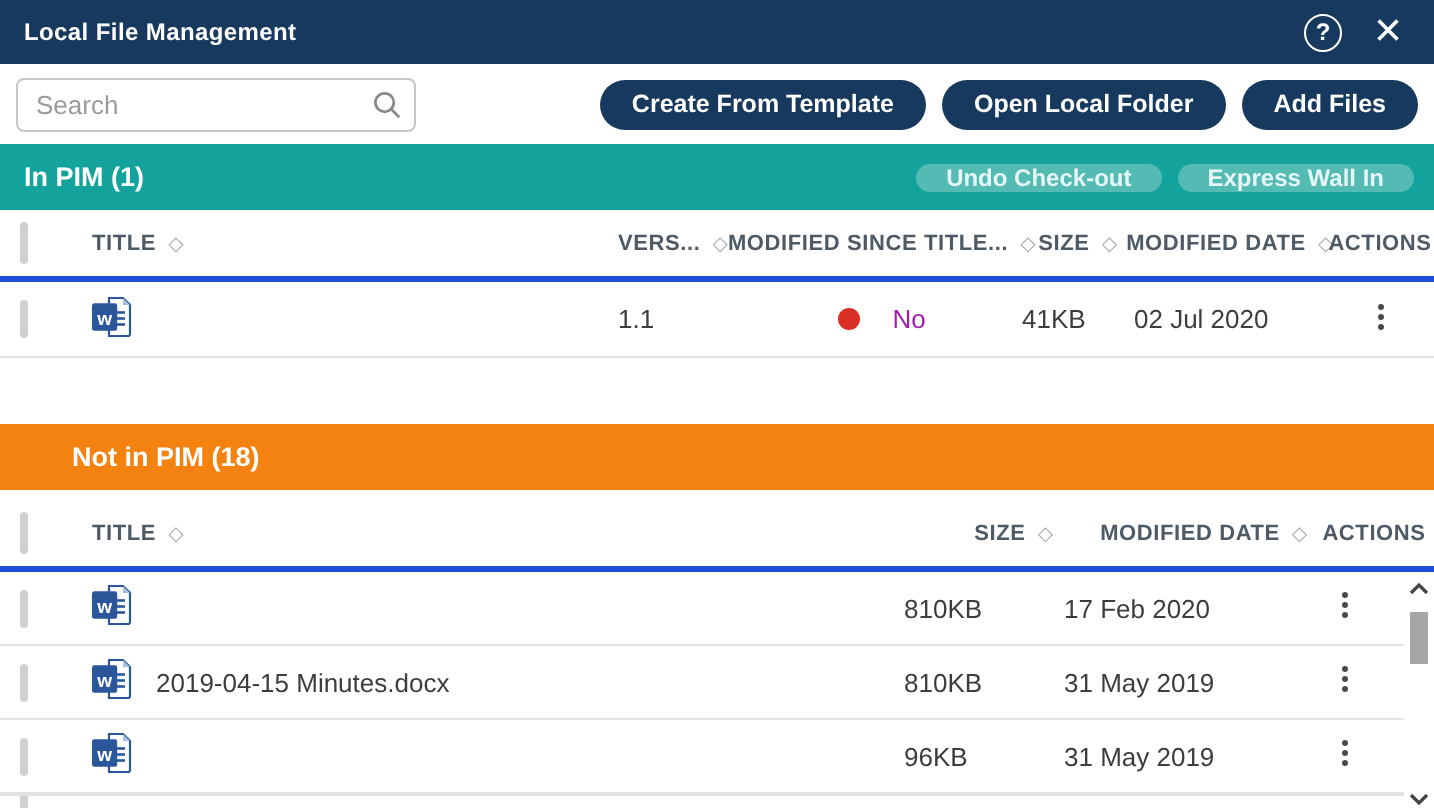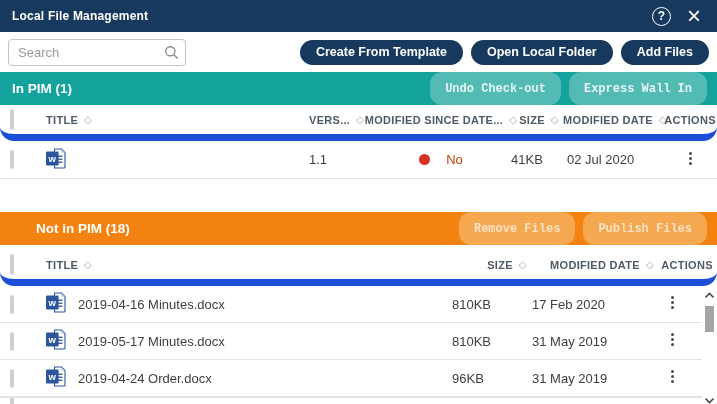--- a/index.html
+++ b/index.html
@@ -13,60 +13,60 @@
          padding:0 16px 0 12px; color:#fff; }
   .hdr-title { font-size:12px; font-weight:700; letter-spacing:.2px; }
   .hdr-icons { margin-left:auto; display:flex; align-items:center; gap:16px; }
   .help-ic { width:19px; height:19px; border:1.7px solid #fff; border-radius:50%;
              display:flex; align-items:center; justify-content:center;
              font-size:12px; font-weight:700; cursor:pointer; }
   .close-ic { font-size:24px; line-height:20px; font-weight:300; cursor:pointer; }
   
   .toolbar { height:40px; display:flex; align-items:center; padding:0 8px; }
   .search-wrap { position:relative; }
-  .search-input { width:178px; height:27px; border:1px solid #c6c6c6; border-radius:4px;
+  .search-input { width:200px; height:27px; border:1px solid #c6c6c6; border-radius:4px;
                   padding:0 28px 0 9px; font-size:13px; color:#333;
                   font-family:inherit; outline:none; }
   .search-input::placeholder { color:#9b9b9b; }
   .search-ic { position:absolute; right:7px; top:6px; }
   .tb-btns { margin-left:auto; display:flex; gap:8px; }
   .pill { background:#17395e; color:#fff; border:none; border-radius:13px;
           height:25px; padding:0 16px; font-size:12.5px; font-weight:700;
           font-family:inherit; cursor:pointer; white-space:nowrap; }
   
   .sec-bar { height:33px; display:flex; align-items:center;
              padding:0 10px 0 12px; color:#fff; }
   .sec-bar.teal { background:#13a39c; }
   .sec-bar.orange { background:#f38210;padding-left:36px; }
   .sec-title { font-size:13.5px; font-weight:700;text-align:center; }
   .sec-btns { margin-left:auto; display:flex; gap:8px; }
-  .pill-dis { border:none; border-radius:12px; height:33px; padding:0 15px;
-              font-size:12px; font-weight:700; font-family:Liberation Mono, monospace; cursor:default;
+  .pill-dis { border:none; border-radius:12px; height:14px; padding:0 15px;
+              font-size:12px; font-weight:700; font-family:Liberation Sans, sans-serif; cursor:default;
               white-space:nowrap; }
   .pill-dis.teal { background:#54bab4; color:#e4f6f5; }
   .pill-dis.orange { background:#f6a851; color:#fbe3c4; }
   
   .grid1 { display:grid; grid-template-columns:46px 1fr 62px 140px 56px 96px 54px;
            align-items:center; }
   .grid2 { display:grid; grid-template-columns:46px 1fr 80px 110px 60px;
            align-items:center; }
-  .thead { height:36px; border-bottom:7px solid #1d4ed8;border-radius:14px; }
+  .thead { height:36px; border-bottom:3px solid #1d4ed8; }
   .th { display:flex; align-items:center; gap:6px; font-size:11px; font-weight:700;
         color:#4e5a66; letter-spacing:.3px; white-space:nowrap; }
   .th.center { justify-content:center; }
   .sort { color:#a8a8a8; font-size:10px; font-weight:400; }
   .trow { height:38px; border-bottom:1px solid #e3e3e3; font-size:13px; color:#3d3d3d; }
   .trow2 { height:37px; }
   .cbox { width:16px; height:16px; border:2px solid #cfcfcf; border-radius:3px;
           background:#fff; margin-left:10px; cursor:pointer; }
   .title-cell { display:flex; align-items:center; gap:12px; overflow:hidden; }
   .cell-c { }
   .ms-cell { display:flex; align-items:center; justify-content:center; gap:16px; }
   .dot { width:11px; height:11px; border-radius:50%; background:#d93025; }
-  .no-text { color:#c2410c; }
+  .no-text { color:#a21caf; }
   .kebab { display:inline-block; cursor:pointer; padding:3px 6px; margin:0 auto; }
   .kebab i { display:block; width:3px; height:3px; border-radius:50%;
              background:#4a4a4a; margin:2px auto; }
   .kebab-wrap { text-align:center; }
   .spacer30 { height:33px; }
   .spacer5 { height:5px; }
   
   .rows2 { position:relative; height:124px; overflow:hidden; }
   .rows2-inner { margin-right:15px; }
   .partial-row { height:13px; overflow:hidden; border-top:1px solid #e3e3e3;
@@ -119,21 +119,21 @@
   <span><span class="cbox"></span></span>
   <span class="th">
     <span>TITLE</span>
     <span class="sort">◇</span>
   </span>
   <span class="th">
     <span>VERS...</span>
     <span class="sort">◇</span>
   </span>
   <span class="th center">
-    <span>MODIFIED SINCE DATE...</span>
+    <span>MODIFIED SINCE TITLE...</span>
     <span class="sort">◇</span>
   </span>
   <span class="th center">
     <span>SIZE</span>
     <span class="sort">◇</span>
   </span>
   <span class="th center">
     <span>MODIFIED DATE</span>
     <span class="sort">◇</span>
   </span>
@@ -164,24 +164,20 @@
   </span>
   <span class="cell-c">41KB</span>
   <span class="cell-c">02 Jul 2020</span>
   <span class="kebab-wrap"><span class="kebab"><i></i><i></i><i></i></span></span>
 </div>
 
 <div class="spacer30"></div>
 
 <div class="sec-bar orange">
   <span class="sec-title">Not in PIM (18)</span>
-  <span class="sec-btns">
-    <button class="pill-dis orange">Remove Files</button>
-    <button class="pill-dis orange">Publish Files</button>
-  </span>
 </div>
 
 <div class="spacer5"></div>
 
 <div class="thead grid2">
   <span><span class="cbox"></span></span>
   <span class="th">
     <span>TITLE</span>
     <span class="sort">◇</span>
   </span>
@@ -208,63 +204,61 @@
           <svg width="20" height="21" viewBox="0 0 20 21">
             <path d="M8.5 1h7L19 4.5V19a1 1 0 0 1-1 1H8.5z" fill="#fff" stroke="#2b579a" stroke-width="1.1"></path>
             <path d="M15.5 1L19 4.5h-3.5z" fill="#a7c0e4"></path>
             <rect x="11" y="7.6" width="5.5" height="1.3" fill="#2b579a"></rect>
             <rect x="11" y="10.6" width="5.5" height="1.3" fill="#2b579a"></rect>
             <rect x="11" y="13.6" width="5.5" height="1.3" fill="#2b579a"></rect>
             <rect x="0" y="3.6" width="12.6" height="13.8" rx="1.2" fill="#2b579a"></rect>
             <text x="6.3" y="14.3" font-size="9.5" font-weight="bold" fill="#fff" text-anchor="middle" font-family="Liberation Sans, sans-serif">w</text>
           </svg>
         </span>
-        <span>2019-04-16 Minutes.docx</span>
       </span>
       <span class="cell-c">810KB</span>
       <span class="cell-c">17 Feb 2020</span>
       <span class="kebab-wrap"><span class="kebab"><i></i><i></i><i></i></span></span>
     </div>
 
     <div class="trow trow2 grid2">
       <span><span class="cbox"></span></span>
       <span class="title-cell">
         <span>
           <svg width="20" height="21" viewBox="0 0 20 21">
             <path d="M8.5 1h7L19 4.5V19a1 1 0 0 1-1 1H8.5z" fill="#fff" stroke="#2b579a" stroke-width="1.1"></path>
             <path d="M15.5 1L19 4.5h-3.5z" fill="#a7c0e4"></path>
             <rect x="11" y="7.6" width="5.5" height="1.3" fill="#2b579a"></rect>
             <rect x="11" y="10.6" width="5.5" height="1.3" fill="#2b579a"></rect>
             <rect x="11" y="13.6" width="5.5" height="1.3" fill="#2b579a"></rect>
             <rect x="0" y="3.6" width="12.6" height="13.8" rx="1.2" fill="#2b579a"></rect>
             <text x="6.3" y="14.3" font-size="9.5" font-weight="bold" fill="#fff" text-anchor="middle" font-family="Liberation Sans, sans-serif">w</text>
           </svg>
         </span>
-        <span>2019-05-17 Minutes.docx</span>
+        <span>2019-04-15 Minutes.docx</span>
       </span>
       <span class="cell-c">810KB</span>
       <span class="cell-c">31 May 2019</span>
       <span class="kebab-wrap"><span class="kebab"><i></i><i></i><i></i></span></span>
     </div>
 
     <div class="trow trow2 grid2">
       <span><span class="cbox"></span></span>
       <span class="title-cell">
         <span>
           <svg width="20" height="21" viewBox="0 0 20 21">
             <path d="M8.5 1h7L19 4.5V19a1 1 0 0 1-1 1H8.5z" fill="#fff" stroke="#2b579a" stroke-width="1.1"></path>
             <path d="M15.5 1L19 4.5h-3.5z" fill="#a7c0e4"></path>
             <rect x="11" y="7.6" width="5.5" height="1.3" fill="#2b579a"></rect>
             <rect x="11" y="10.6" width="5.5" height="1.3" fill="#2b579a"></rect>
             <rect x="11" y="13.6" width="5.5" height="1.3" fill="#2b579a"></rect>
             <rect x="0" y="3.6" width="12.6" height="13.8" rx="1.2" fill="#2b579a"></rect>
             <text x="6.3" y="14.3" font-size="9.5" font-weight="bold" fill="#fff" text-anchor="middle" font-family="Liberation Sans, sans-serif">w</text>
           </svg>
         </span>
-        <span>2019-04-24 Order.docx</span>
       </span>
       <span class="cell-c">96KB</span>
       <span class="cell-c">31 May 2019</span>
       <span class="kebab-wrap"><span class="kebab"><i></i><i></i><i></i></span></span>
     </div>
 
     <div class="partial-row">
       <span><span class="cbox"></span></span>
       <span class="partial-icons">
         

